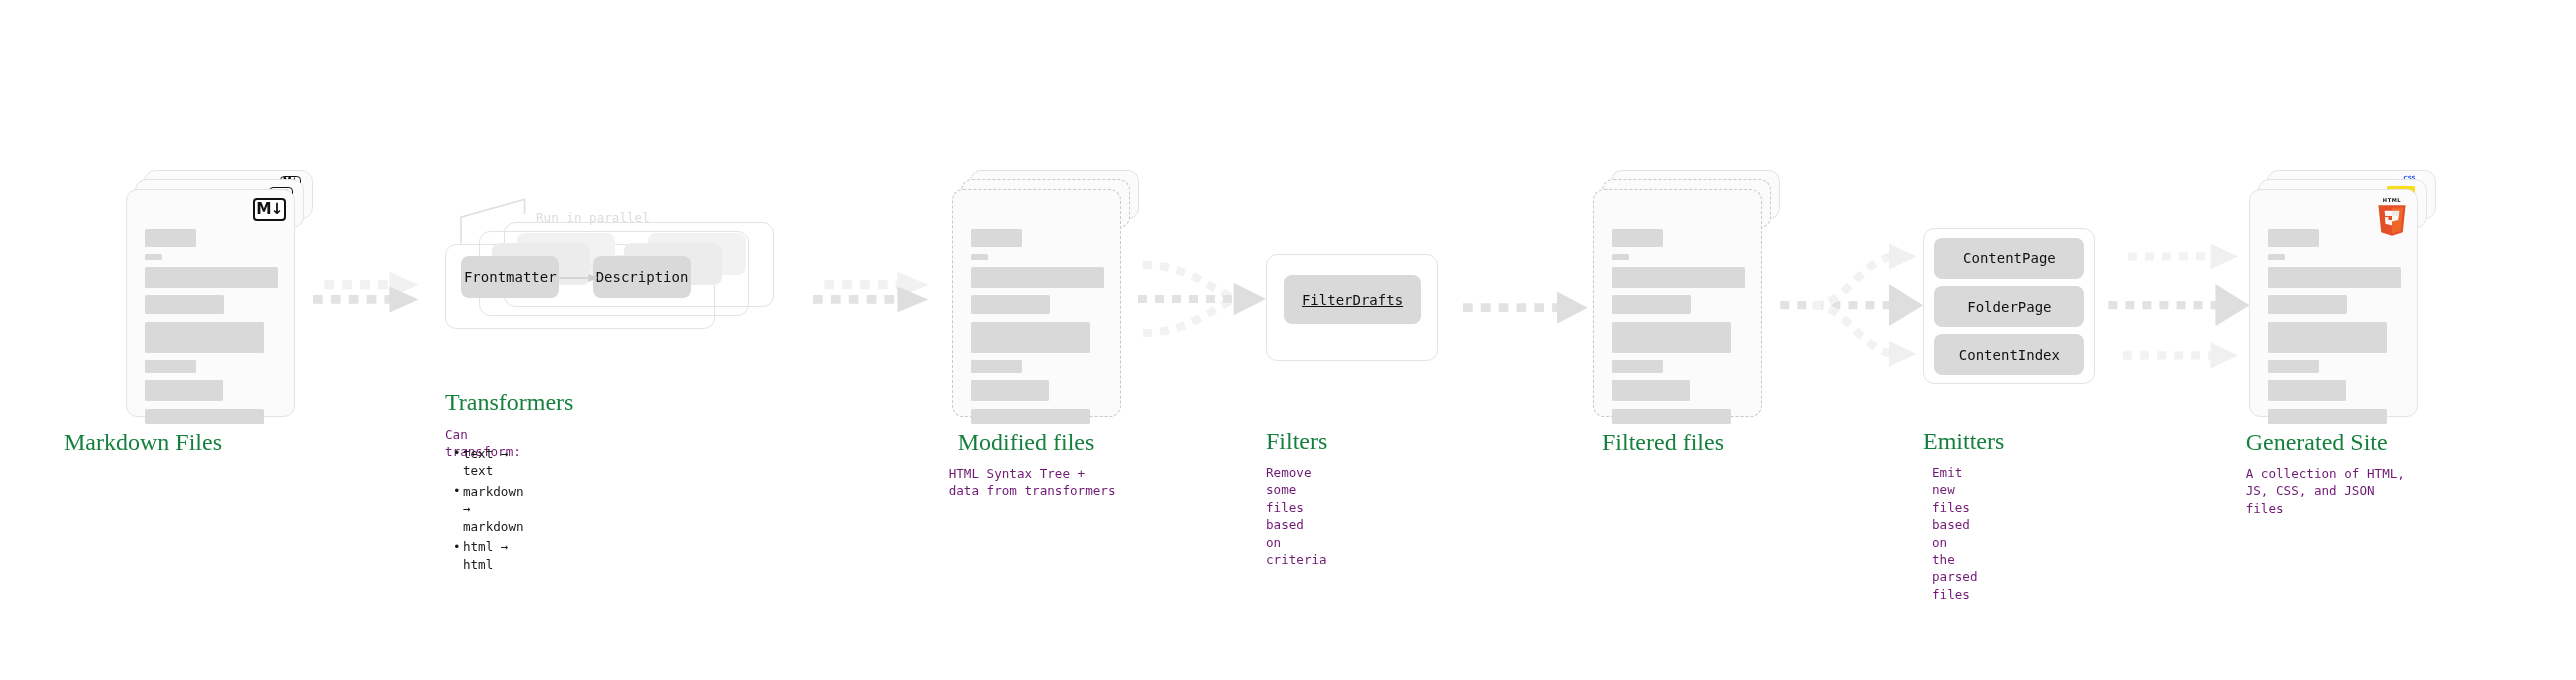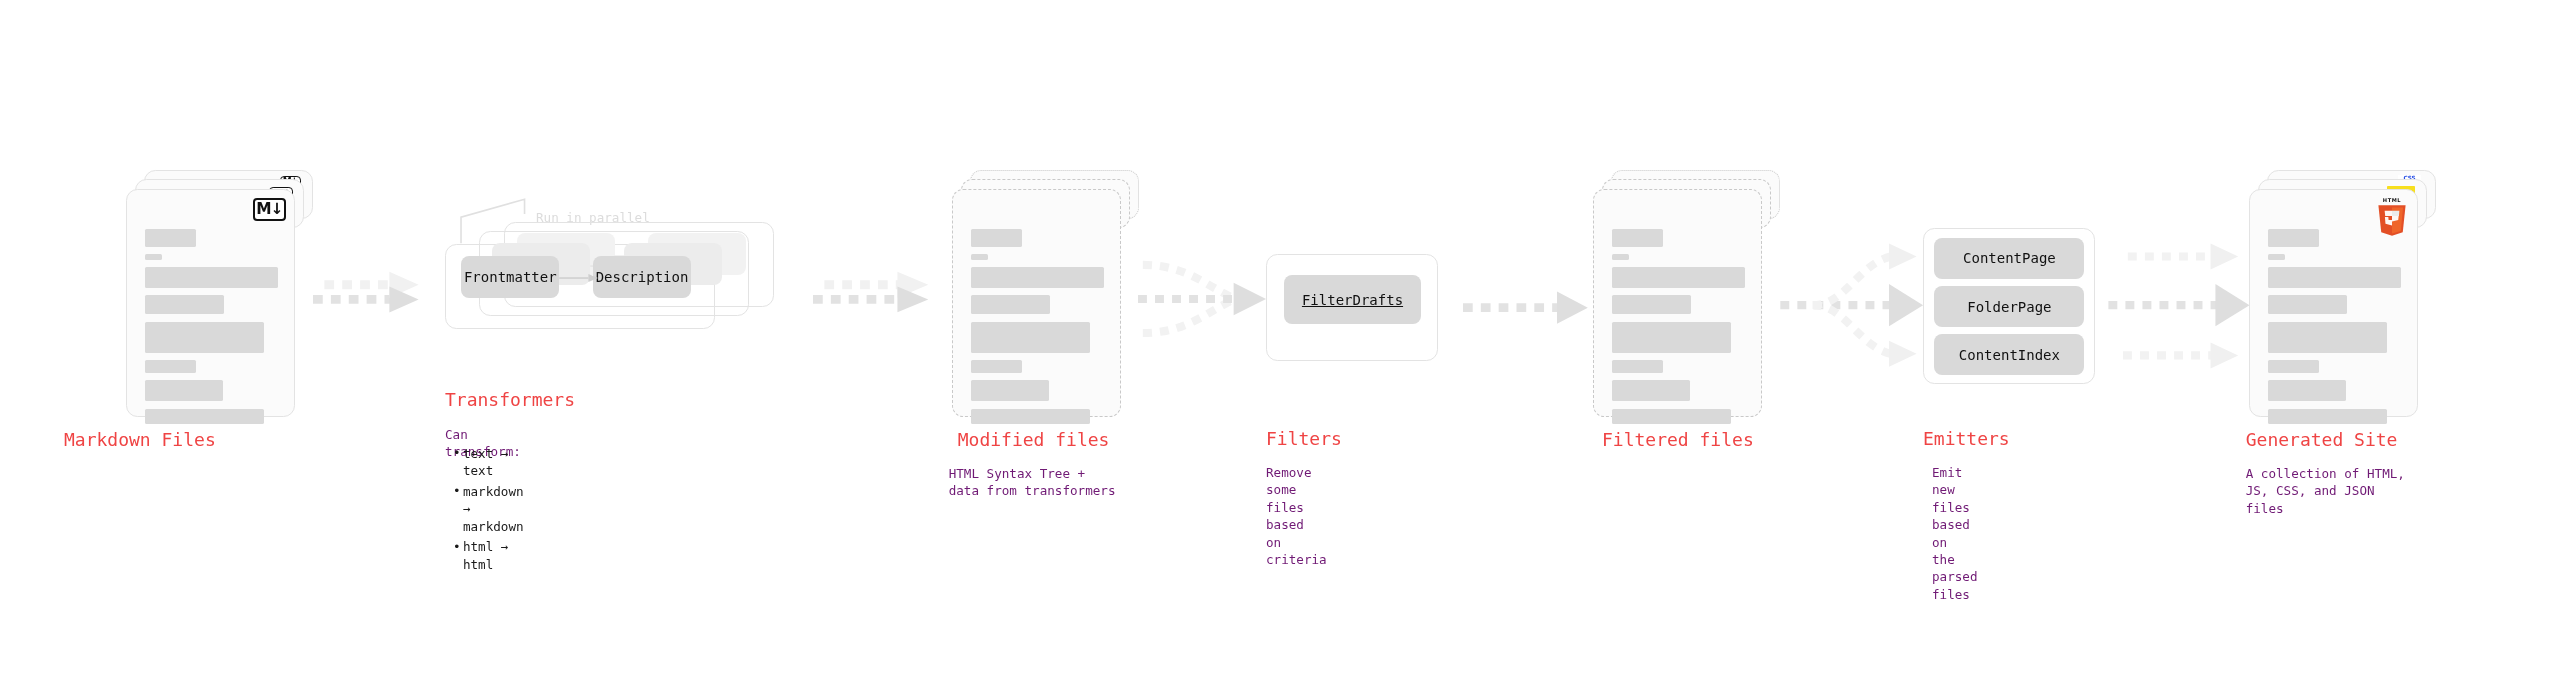--- a/index.html
+++ b/index.html
@@ -68,24 +68,25 @@
     position: absolute; right: 14px; top: 4.9px;
     width: 23px; height: 11.4px; background: #fff;
     border-bottom: 3.3px solid #264de4;
     color: #264de4; font-size: 5.7px; font-weight: 700; text-align: center;
     line-height: 7.3px;
     font-family: "DejaVu Sans", "Liberation Sans", sans-serif;
   }
 
   
   .node-title {
-    font-size: 18px;
-    color: #ef4444;
+    font-size: 24px;
+    color: #15803d;
     letter-spacing: 0px;
     white-space: nowrap;
+    font-family: Liberation Serif, serif;
   }
   .node-sub {
     font-size: 12.6px;
     color: #701a75;
     line-height: 1.38;
     white-space: pre-line;
   }
   .node-sub-list { font-size: 12.6px; color: #1a1a1a; line-height: 1.38; }
   .node-sub-list .li { padding-left: 11.4px; position: relative; }
   .node-sub-list .li .dot { position: absolute; left: 1.6px; top: -0.8px; }

